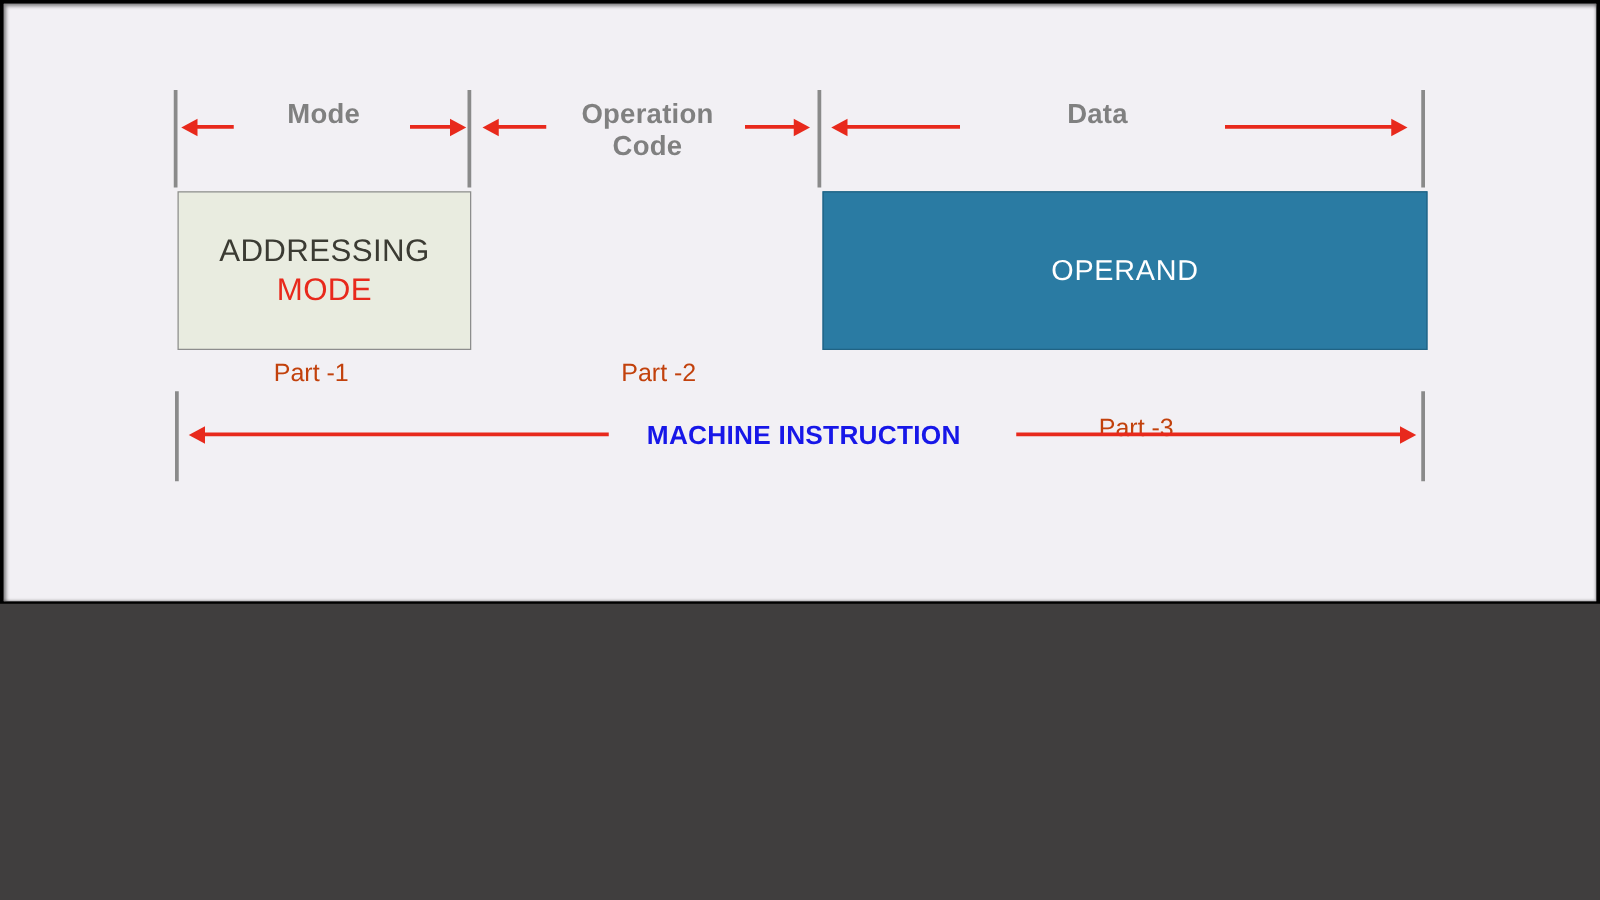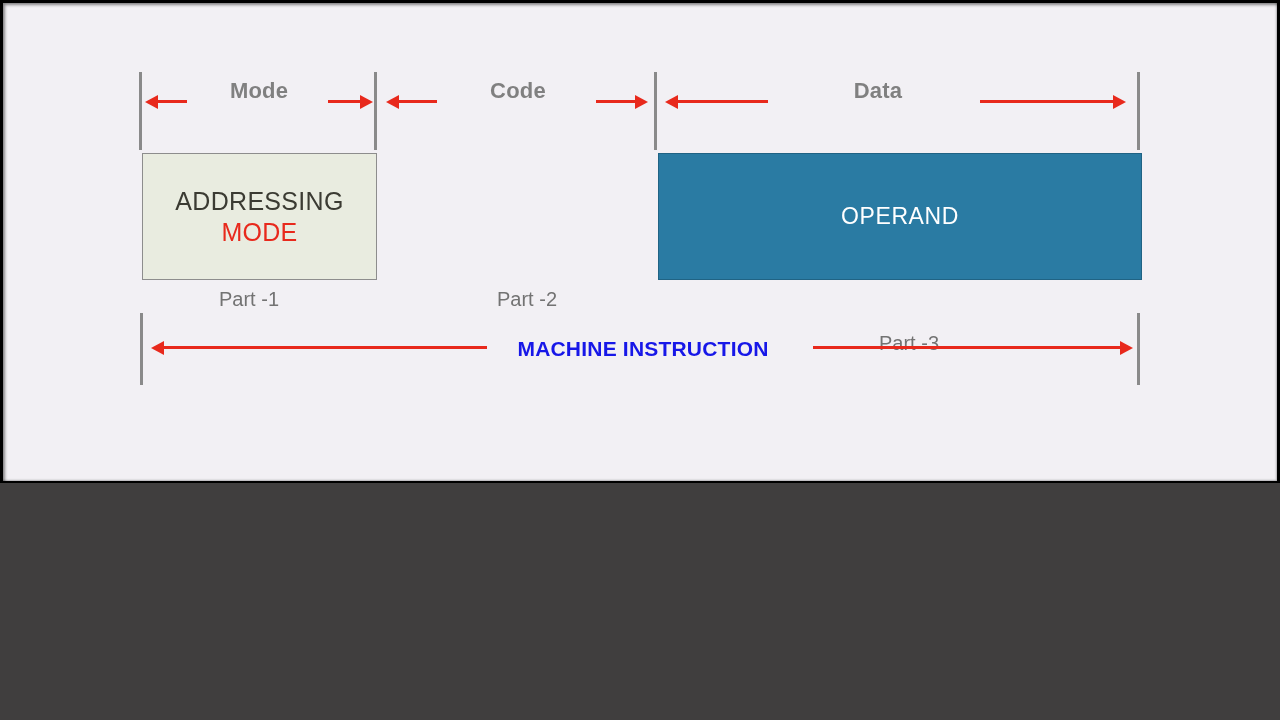--- a/index.html
+++ b/index.html
@@ -99,21 +99,21 @@
     line-height: 1.22;
     letter-spacing: 0.3px;
   }
   .box-text.red   { color: #e8291c; }
   .box-text.white { color: #ffffff; font-size: 23px; letter-spacing: 0.6px; }
 
   
   .part-label {
     position: absolute;
     top: 285px;
-    color: #737373;
+    color: #c2410c;
     font-size: 20px;
     text-align: center;
   }
 
   
   #machine-label {
     position: absolute;
     left: 0;
     top: 334px;
     width: 1280px;
@@ -136,20 +136,21 @@
     <div class="tick" style="left:651px; top:69px; height:78px;"></div>
     <div class="tick" style="left:1134px; top:69px; height:78px;"></div>
 
     <div class="col-label" style="left:186px; top:75px; width:140px;">Mode</div>
     <div class="arrow-head head-left" style="left:142px; top:92px;"></div>
     <div class="arrow" style="left:153px; top:97px; width:31px;"></div>
     <div class="arrow" style="left:325px; top:97px; width:35px;"></div>
     <div class="arrow-head head-right" style="left:357px; top:92px;"></div>
 
     <div class="col-label" style="left:440px; top:75px; width:150px;">
+      <div>Operation</div>
       <div>Code</div>
     </div>
     <div class="arrow-head head-left" style="left:383px; top:92px;"></div>
     <div class="arrow" style="left:394px; top:97px; width:40px;"></div>
     <div class="arrow" style="left:593px; top:97px; width:42px;"></div>
     <div class="arrow-head head-right" style="left:632px; top:92px;"></div>
 
     <div class="col-label" style="left:780px; top:75px; width:190px;">
       <div>Data</div>
     </div>

